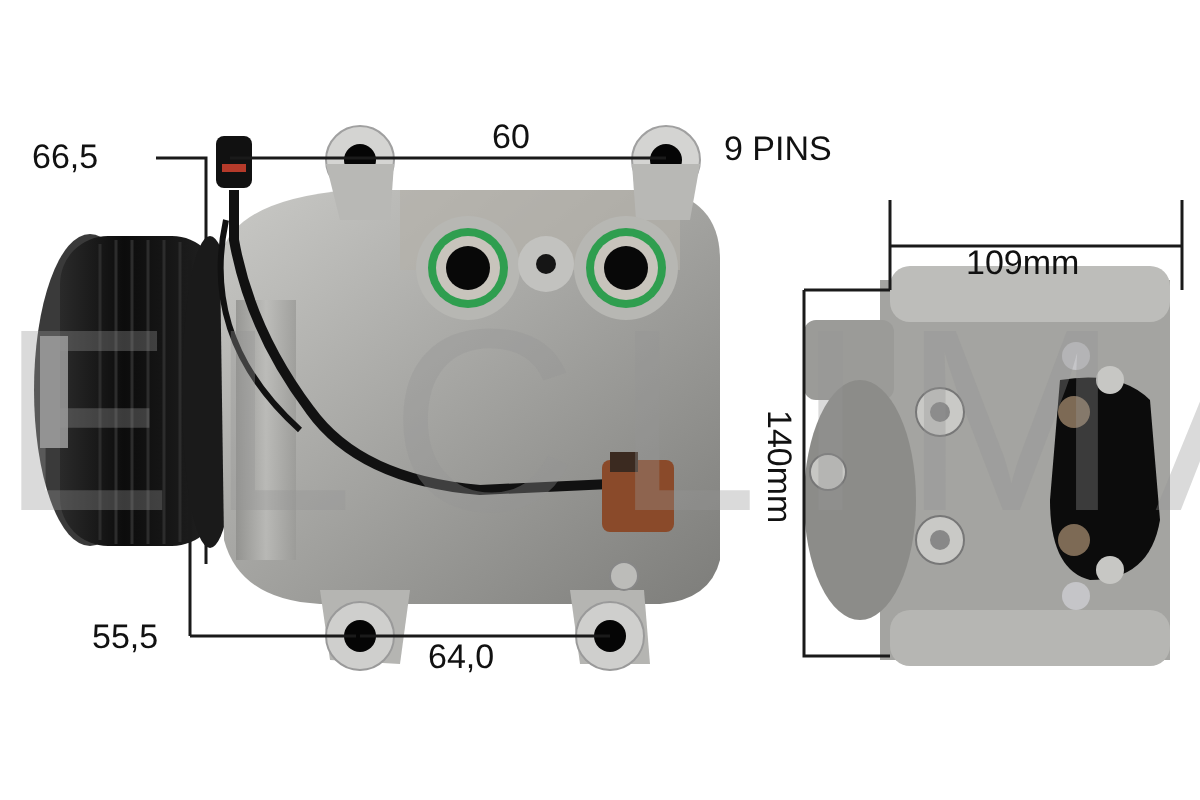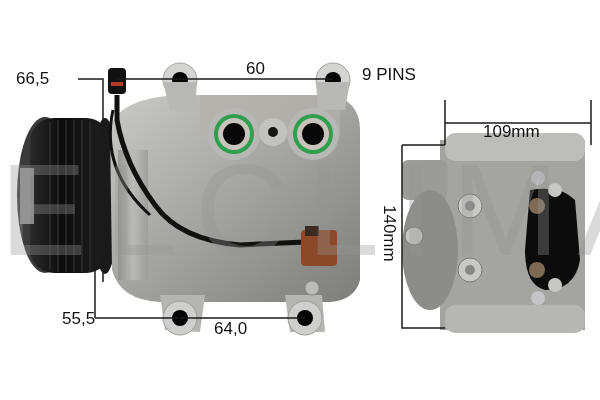--- a/index.html
+++ b/index.html
@@ -131,17 +131,17 @@
       </g>
     </g>
   </svg>
 
   <div class="watermark">ELCLIMA</div>
 
   
   <div class="label" style="left:16px; top:70px;">66,5</div>
   <div class="label" style="left:246px; top:60px;">60</div>
   <div class="label" style="left:362px; top:66px;">9 PINS</div>
-  <div class="label" style="left:62px; top:310px;">55,5</div>
+  <div class="label" style="left:46px; top:310px;">55,5</div>
   <div class="label" style="left:214px; top:320px;">64,0</div>
   <div class="label" style="left:483px; top:103px;margin-top:20px;">109mm</div>
   <div class="vlabel" style="left:398px; top:205px;">140mm</div>
 </div>
 
 </body></html>

